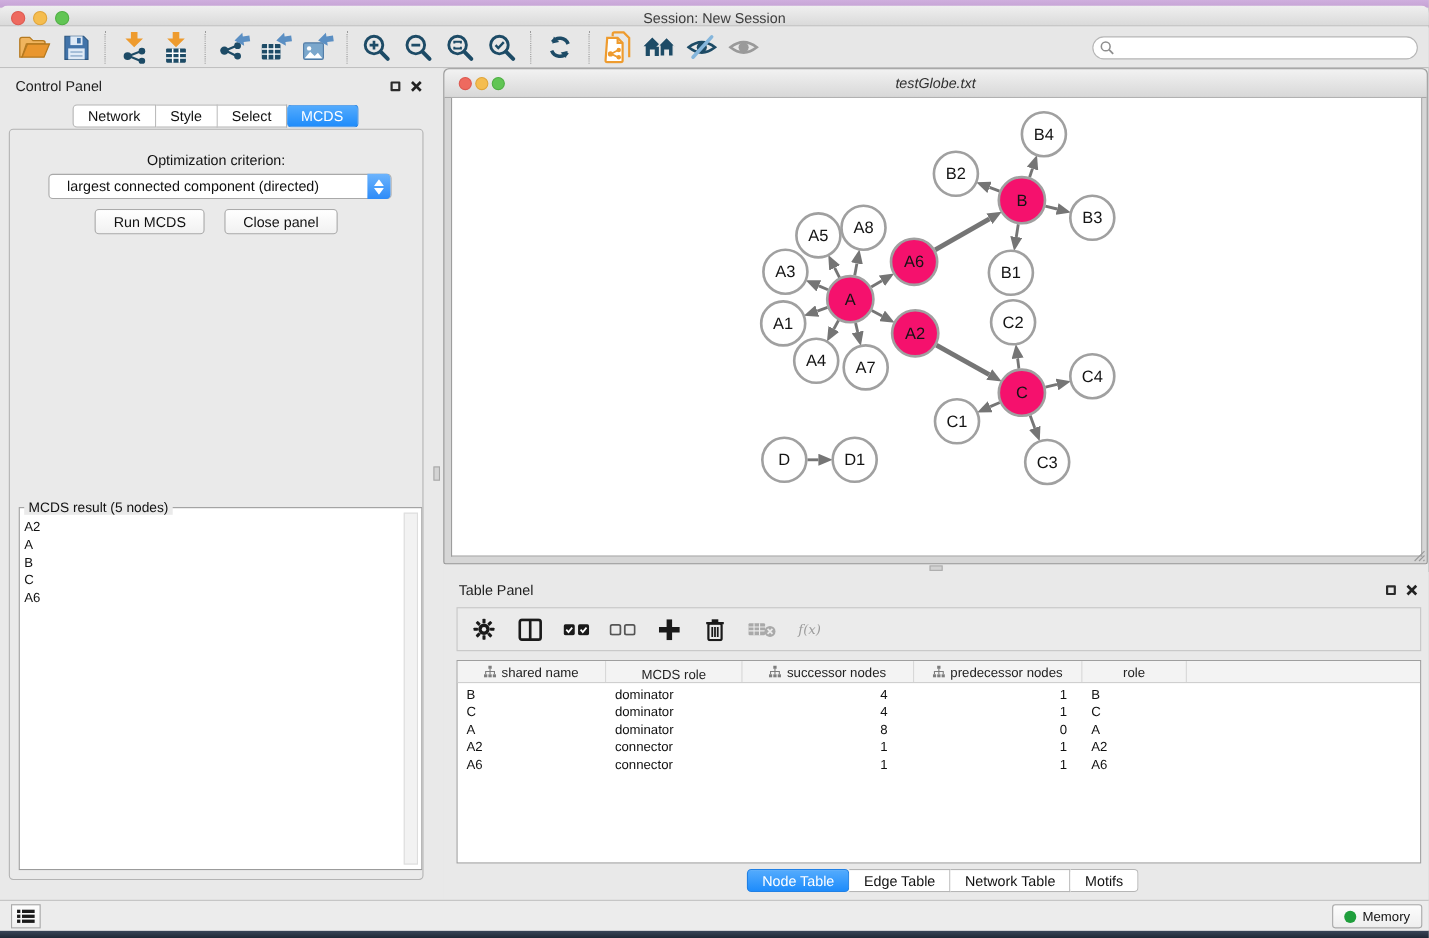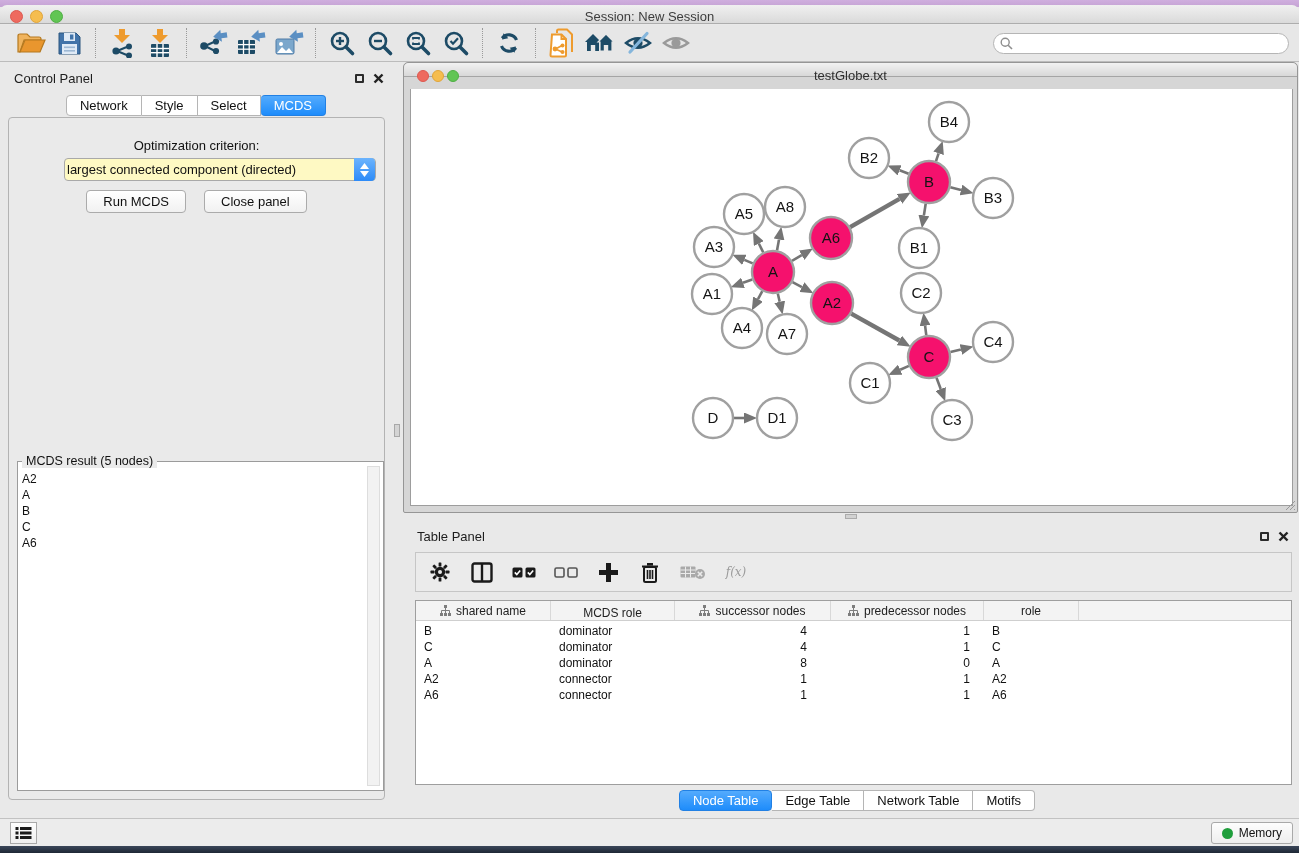--- a/index.html
+++ b/index.html
@@ -40,42 +40,42 @@
   .float-box { display:inline-block; width:9px; height:9px; border:2px solid #2b2b2b; border-radius:1px; }
   .cp-tabs { position:absolute; left:0; top:33px; width:100%; display:flex; justify-content:center; }
   .seg { height:21px; line-height:19px; padding:0 13px; font-size:13px; color:#111; background:#fff;
     border:1px solid #b5b5b5; border-left:none; }
   .seg.first { border-left:1px solid #b5b5b5; border-radius:4px 0 0 4px; }
   .seg.last  { border-radius:0 4px 4px 0; }
   .seg.selected { background:linear-gradient(#54abfd,#1e8cfb); color:#fff; border-color:#2180e4; border-radius:4px; }
   .cp-body { position:absolute; left:8px; top:55px; width:377px; height:683px;
     background:#eaeaea; border:1px solid #b3b3b3; border-radius:4px; }
   .opt-label { position:absolute; left:0; right:0; top:20px; text-align:center; font-size:13px; color:#111; }
-  .opt-select { position:absolute; left:35px; top:40px; width:312px; height:23px; background:#fef9c3;
-    border:1px solid #a9a9a9; border-radius:4px; font-size:13px; color:#111; line-height:21px; padding-left:2px;margin-left:20px; }
+  .opt-select { position:absolute; left:35px; top:40px; width:312px; height:23px; background:#ffffff;
+    border:1px solid #a9a9a9; border-radius:4px; font-size:13px; color:#111; line-height:21px; padding-left:16px; }
   .opt-stepper { position:absolute; right:0; top:-1px; width:21px; height:23px; border-radius:0 4px 4px 0;
     background:linear-gradient(#6cb4fd,#2d8bf8); display:flex; flex-direction:column; align-items:center; justify-content:center; gap:2px; }
   .opt-stepper svg { display:block; }
   .cp-buttons { position:absolute; left:0; right:0; top:72px; display:flex; justify-content:center; gap:18px; }
   .btn { height:23px; padding:0 16px; font-size:13px; color:#111; background:linear-gradient(#ffffff,#f1f1f1);
     border:1px solid #ababab; border-radius:4px; line-height:21px; }
   .result-box { position:absolute; left:8px; top:343px; width:367px; height:330px; background:#fff; border:1px solid #9b9b9b; }
   .result-legend { position:absolute; left:4px; top:-8px; background:#eaeaea; padding:0 4px; font-size:12.5px; color:#111; }
   .result-list { position:absolute; left:4px; top:9px; font-size:12px; color:#111; line-height:16px; }
   .result-scroll { position:absolute; right:3px; top:4px; bottom:4px; width:13px; background:#f2f2f2; border:1px solid #ddd; }
 
   
   .v-divider { position:absolute; left:392px; top:62px; width:11px; height:756px; background:#e9e9e9; }
   .v-handle { position:absolute; left:2px; top:362px; width:6px; height:13px; background:#d4d4d4; border:1px solid #a8a8a8; }
 
   
   .net-window { position:absolute; left:403px; top:62px; width:895px; height:451px;
     background:#d6d6d6; border:1px solid #969696; border-radius:5px 5px 2px 2px; }
-  .nw-titlebar { position:absolute; left:0; top:0; width:100%; height:14px;
-    background:linear-gradient(#f2f2f2,#d8d8d8); border-bottom:1px solid #a5a5a5; border-radius:5px 5px 0 0; }
+  .nw-titlebar { position:absolute; left:0; top:0; width:100%; height:26px;
+    background:linear-gradient(#f2f2f2,#d8d8d8); border-bottom:1px solid #a5a5a5; border-radius:5px 5px 0 0;font-style:italic; }
   .nw-tl { position:absolute; top:7px; width:12px; height:12px; border-radius:50%; }
   .nw-title { position:absolute; left:0; right:0; top:5px; text-align:center; font-size:13px; color:#2e2e2e; }
   .nw-canvas { position:absolute; left:6px; top:26px; width:883px; height:417px; background:#fff; border:1px solid #9d9d9d; border-top:none; }
   .nw-grip { position:absolute; right:1px; bottom:1px; }
 
   
   .h-handle { position:absolute; left:845px; top:514px; width:12px; height:5px; background:#d2d2d2; border:1px solid #ababab; }
 
   
   .table-panel { position:absolute; left:403px; top:520px; width:896px; height:298px; background:#e9e9e9; }

